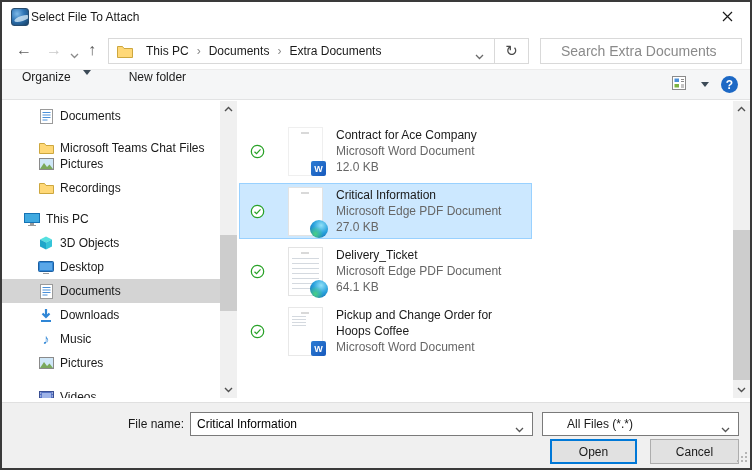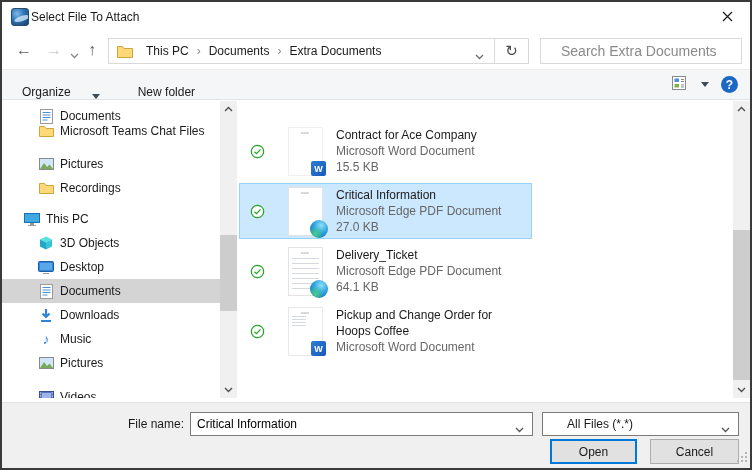--- a/index.html
+++ b/index.html
@@ -42,21 +42,21 @@
                border:1px solid #d9d9d9; background:#fff; display:flex; align-items:center; }
   .searchbox svg { margin:0 8px 0 12px; }
   .searchbox input { border:none; outline:none; flex:1; font-family:inherit; font-size:14px;
                      color:#4d7c0f; background:transparent; }
   .searchbox input::placeholder { color:#8a8a8a; }
 
   
   .toolbar { position:absolute; top:67px; left:0; right:0; height:31px; background:#f5f6f7;
              border-top:1px solid #ececec; border-bottom:1px solid #e2e3e4;
              display:flex; align-items:center; }
-  .tb-btn { display:flex; align-items:flex-end; gap:21px; padding:0 10px; height:100%; }
+  .tb-btn { display:flex; align-items:flex-start; gap:12px; padding:0 10px; height:100%; }
   .tb-organize { margin-left:10px; }
   .tb-newfolder { margin-left:18px; }
   .tri-down { width:0; height:0; border-left:4px solid transparent; border-right:4px solid transparent;
               border-top:5px solid #3c4a57; }
   .tb-right { position:absolute; right:12px; top:0; height:100%; display:flex; align-items:center; gap:12px; }
   .help-btn { width:17px; height:17px; border-radius:50%; background:#1c68c5; color:#fff;
               font-size:12px; font-weight:bold; display:flex; align-items:center; justify-content:center; }
 
   
   .content { position:absolute; top:99px; left:0; right:0; bottom:70px; background:#fff; overflow:hidden; }
@@ -197,21 +197,21 @@
     <div class="sidebar">
       <div class="side-item indent2" style="top:3px">
         <span class="icon">
           <svg width="13" height="15" viewBox="0 0 13 15">
               <rect x="0.5" y="0.5" width="12" height="14" fill="#fff" stroke="#9a9a9a"></rect>
               <path d="M2.5 3.5 h8 M2.5 6 h8 M2.5 8.5 h8 M2.5 11 h5" stroke="#4a90d9" stroke-width="1"></path>
             </svg>
         </span>
         <span class="lbl">Documents</span>
       </div>
-      <div class="side-item indent2" style="top:18px">
+      <div class="side-item indent2" style="top:35px">
         <span class="icon">
           <svg width="15" height="13" viewBox="0 0 15 13">
               <path d="M0.5 1.5 h5 l1.5 2 h7.5 v8 h-14 z" fill="#ffd877" stroke="#cda73e"></path>
             </svg>
         </span>
         <span class="lbl">Microsoft Teams Chat Files</span>
       </div>
       <div class="side-item indent2" style="top:51px">
         <span class="icon">
           <svg width="15" height="12" viewBox="0 0 15 12">
@@ -327,21 +327,21 @@
             </svg>
         </span>
         <span class="thumb">
           <span class="badge-word">
               <span>W</span>
             </span>
         </span>
         <span class="meta">
           <div class="fname">Contract for Ace Company</div>
           <div class="ftype">Microsoft Word Document</div>
-          <div class="fsize">15.5 KB</div>
+          <div class="fsize">12.0 KB</div>
         </span>
       </div>
 
       <div class="tile selected" style="top:82px">
         <span class="check">
           <svg width="15" height="15" viewBox="0 0 16 16">
               <circle cx="8" cy="8" r="6.6" fill="#fff" stroke="#27a127" stroke-width="1.3"></circle>
               <path d="M4.8 8.3 L7 10.4 L11.2 5.8" stroke="#27a127" stroke-width="1.3" fill="none"></path>
             </svg>
         </span>

